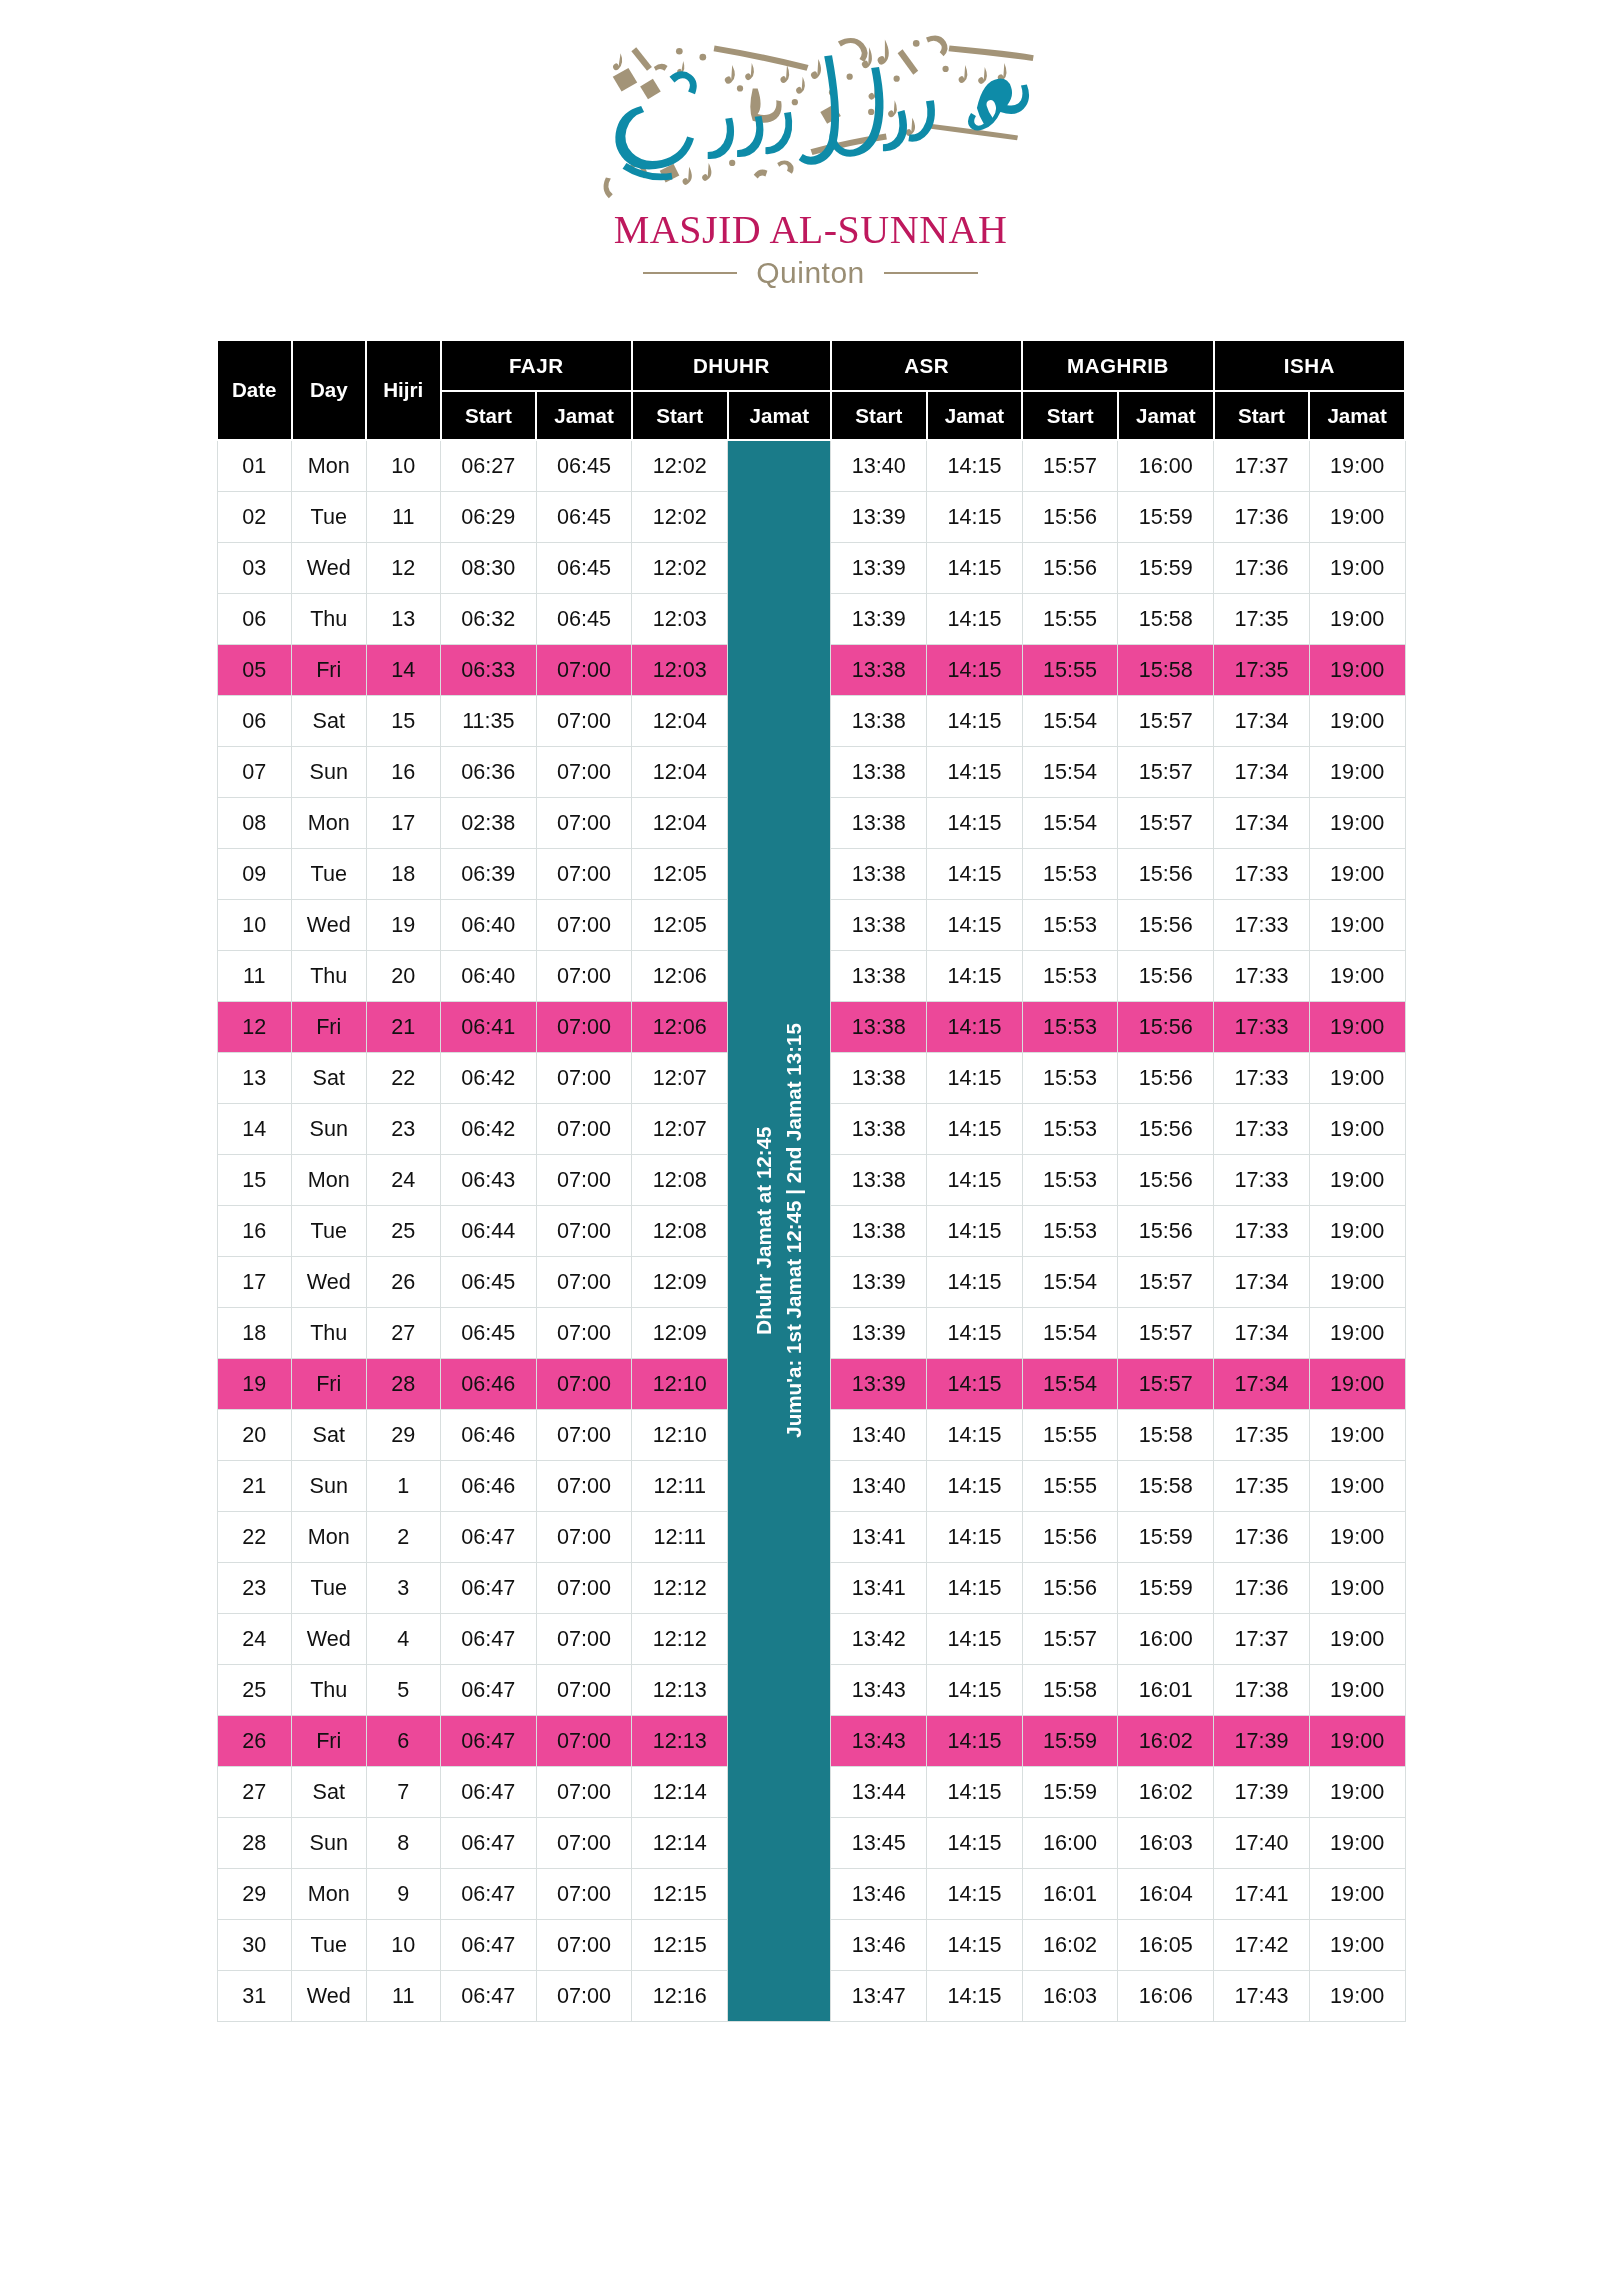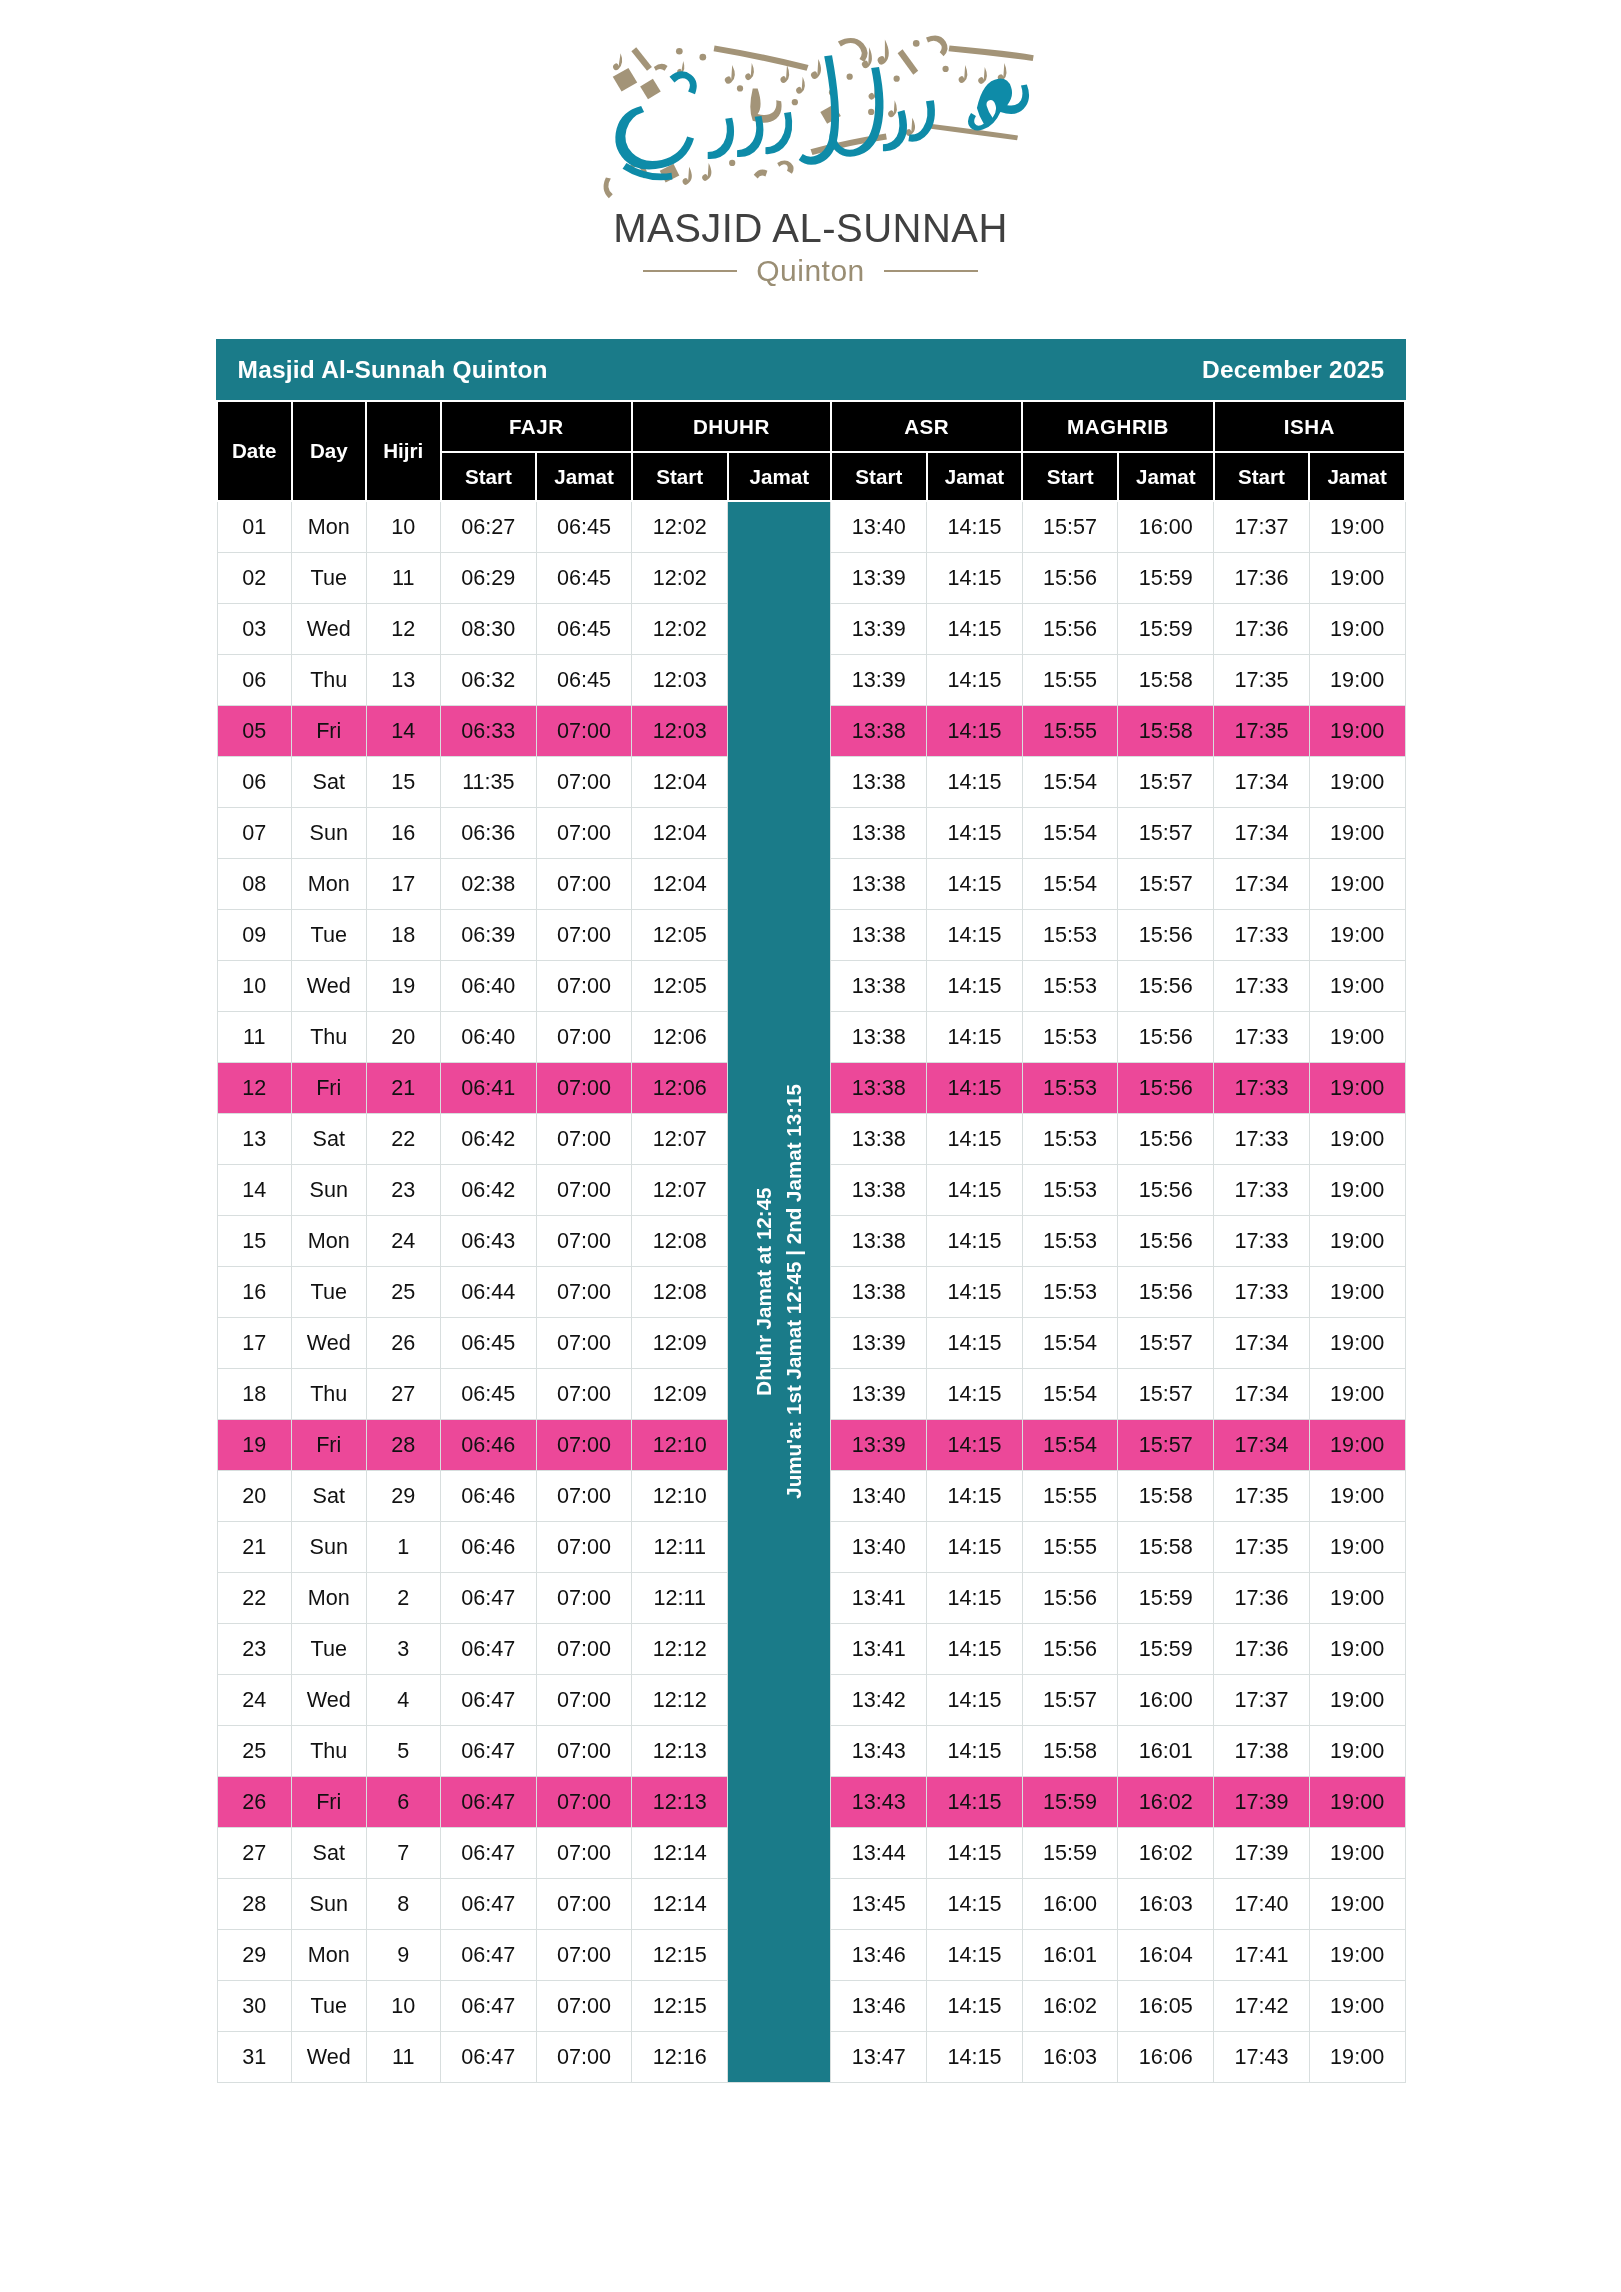--- a/index.html
+++ b/index.html
@@ -31,22 +31,22 @@
     width: 451px;
     height: 186px;
     display: block;
   }
 
   .logo-name {
     margin-top: 2px;
     font-size: 40px;
     font-weight: 400;
     letter-spacing: 0.5px;
-    color: #404040;
-    font-family: Liberation Sans, sans-serif;
+    color: #be185d;
+    font-family: Liberation Serif, serif;
     white-space: nowrap;
   }
 
   .logo-sub-row {
     margin-top: 3.9px;
     display: flex;
     align-items: center;
     justify-content: center;
     gap: 19px;
   }
@@ -228,24 +228,20 @@
 
     <div class="logo-sub-row">
       <div class="logo-rule"></div>
       <div class="logo-city">Quinton</div>
       <div class="logo-rule"></div>
     </div>
   </div>
 
   <div class="table-wrap">
 
-    <div class="title-bar">
-      <div class="t-left">Masjid Al-Sunnah Quinton</div>
-      <div class="t-right">December 2025</div>
-    </div>
 
     <table class="tt">
       <colgroup>
         <col class="c-date">
           <col class="c-day">
           <col class="c-hijri">
         <col class="c-t">
           <col class="c-t">
         <col class="c-t">
           <col class="c-dj">

